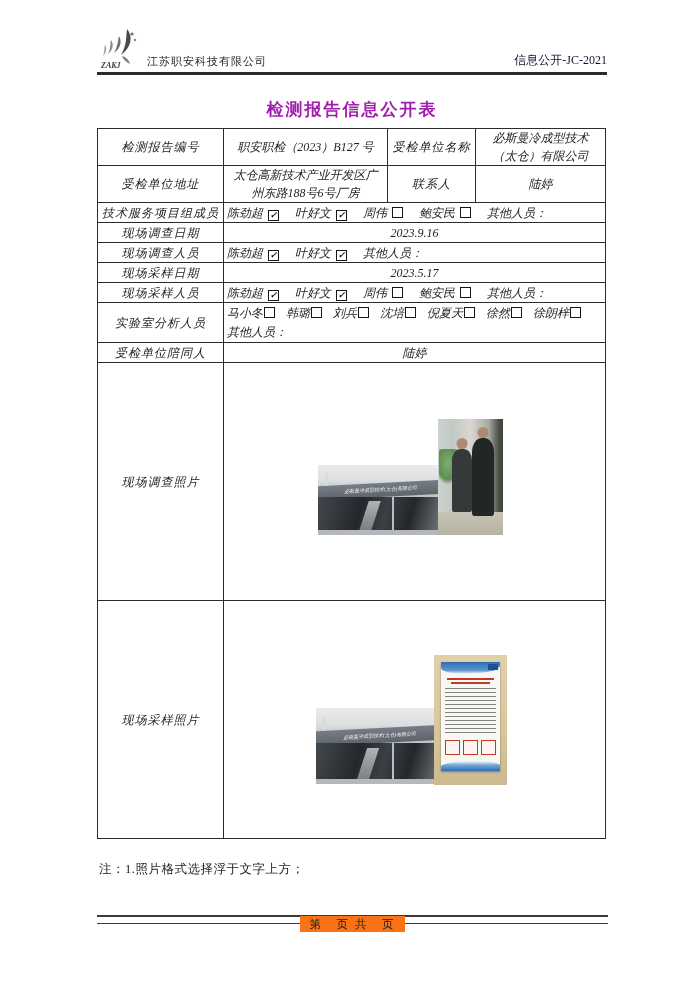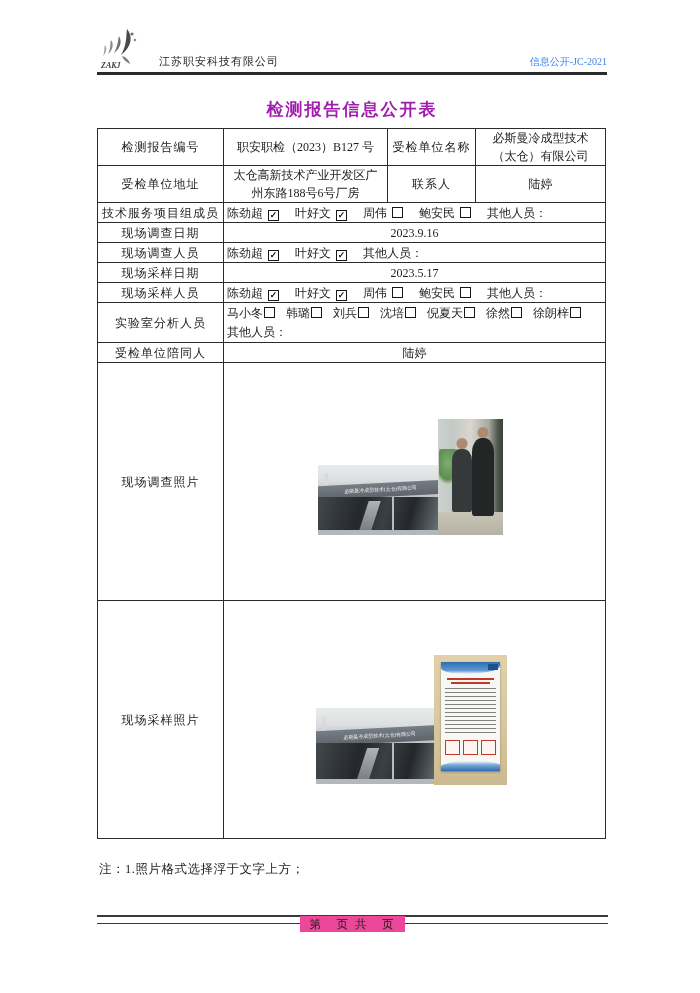--- a/index.html
+++ b/index.html
@@ -3,30 +3,30 @@
 <meta charset="utf-8">
 <style>
   html,body{margin:0;padding:0;background:#ffffff;}
   .page{position:relative;width:700px;height:993px;background:#ffffff;overflow:hidden;
         font-family:"Liberation Serif","DejaVu Serif",serif;color:#1d1d1d;}
   .content{position:absolute;left:97px;top:0;width:510px;}
 
   
   .hdr{display:flex;align-items:flex-end;justify-content:space-between;
        margin-top:30px;padding-bottom:2px;border-bottom:3px solid #2a2a2a;height:40px;}
-  .hdr-left{display:flex;align-items:flex-end;gap:12px;}
+  .hdr-left{display:flex;align-items:flex-end;}
   .logo{width:44px;height:42px;margin-right:6px;flex:0 0 auto;}
   .company{font-size:11px;letter-spacing:1px;color:#262626;padding-bottom:1px;}
-  .doccode{font-size:10px;color:#3b82f6;padding-bottom:1px;}
+  .doccode{font-size:12px;color:#0f172a;padding-bottom:1px;}
 
   
   .title{margin-top:23px;text-align:center;font-size:17px;font-weight:bold;letter-spacing:2px;color:#a21caf;}
 
   
-  table.main{border-collapse:collapse;width:508px;margin-top:7px;table-layout:fixed;}
+  table.main{border-collapse:collapse;width:508px;margin-top:7px;table-layout:fixed;font-style:italic;}
   table.main td{border:1px solid #2b2b2b;font-size:12px;line-height:1.5;padding:0 3px;
                 vertical-align:middle;overflow:hidden;}
   td.lbl{text-align:center;letter-spacing:1px;padding:0 1px;}
   td.val-c{text-align:center;white-space:pre-line;}
   td.val-l{text-align:left;padding-left:7px;}
   tr.h37{height:37px;} tr.h20{height:20px;margin-left:13px;} tr.h40{height:40px;} tr.h238{height:238px;}
   .member{margin-right:13px;white-space:nowrap;}
   .member-tight{margin-right:8px;white-space:nowrap;}
   .cb{display:inline-block;width:9px;height:9px;border:1.5px solid #161616;
       font-size:9px;line-height:9px;text-align:center;vertical-align:-1px;
@@ -75,21 +75,21 @@
   .poster-icons i{display:block;width:26%;height:100%;border:1px solid #c0392b;background:#fdf4f2;}
   .poster-botband{position:absolute;left:0;bottom:0;width:100%;height:9%;
                   background:linear-gradient(0deg,#2e6cb2 0%,#77a9d8 60%,#f7f8f3 100%);
                   border-radius:50% 50% 0 0/60% 40% 0 0;}
 
   
   .note{margin-top:22px;font-size:12.5px;letter-spacing:.5px;padding-left:2px;}
   .footer{position:absolute;left:97px;top:915px;width:511px;border-top:2px solid #3a3a3a;}
   .footer-line{margin-top:6px;border-top:1px solid #3a3a3a;height:0;}
   .footer-text{margin-top:-7px;text-align:center;font-size:11.5px;letter-spacing:2px;}
-  .footer-text span{background:#ec4899;padding:2px 10px;}
+  .footer-text span{background:#f97316;padding:2px 10px;}
 </style>
 </head>
 <body>
 
 <div class="page">
   <div class="content">
 
     <div class="hdr">
       <div class="hdr-left">
         <svg class="logo" viewBox="0 0 44 42" xmlns="http://www.w3.org/2000/svg">

